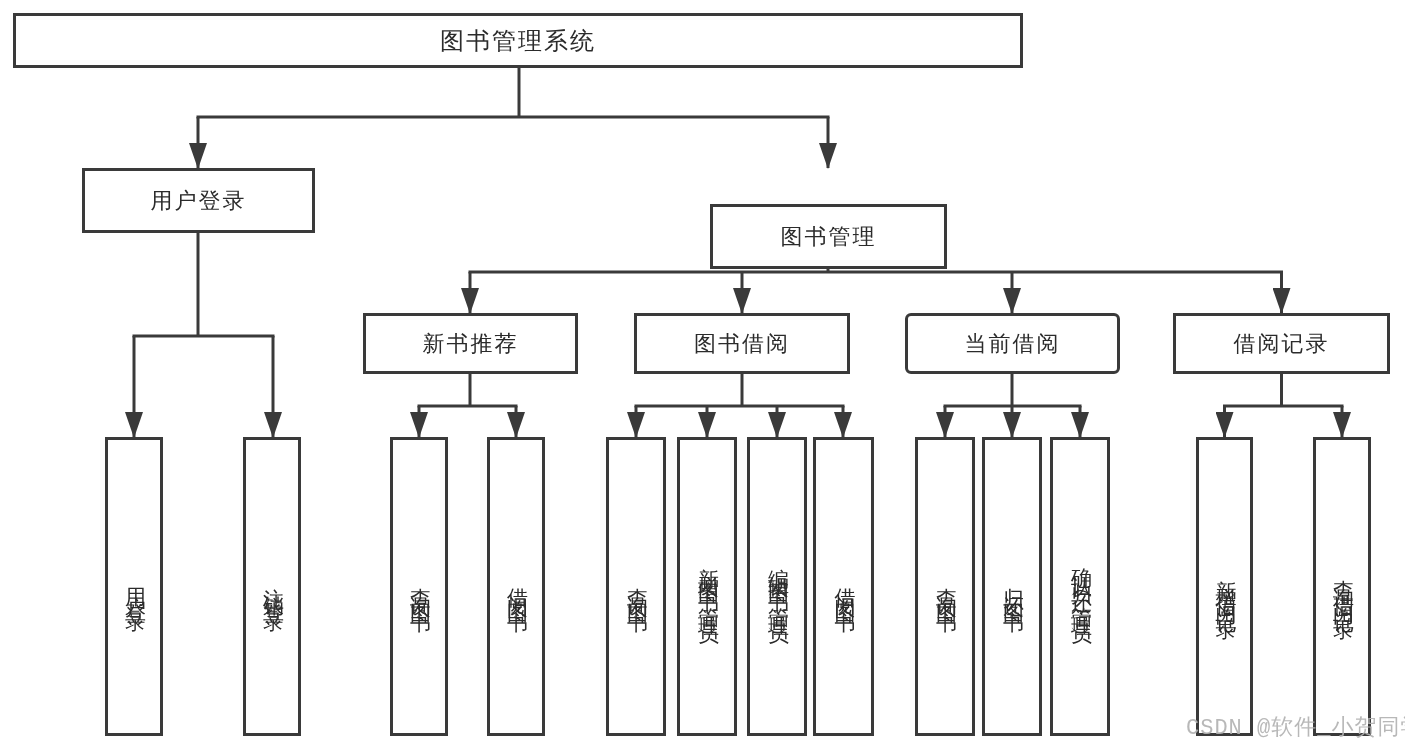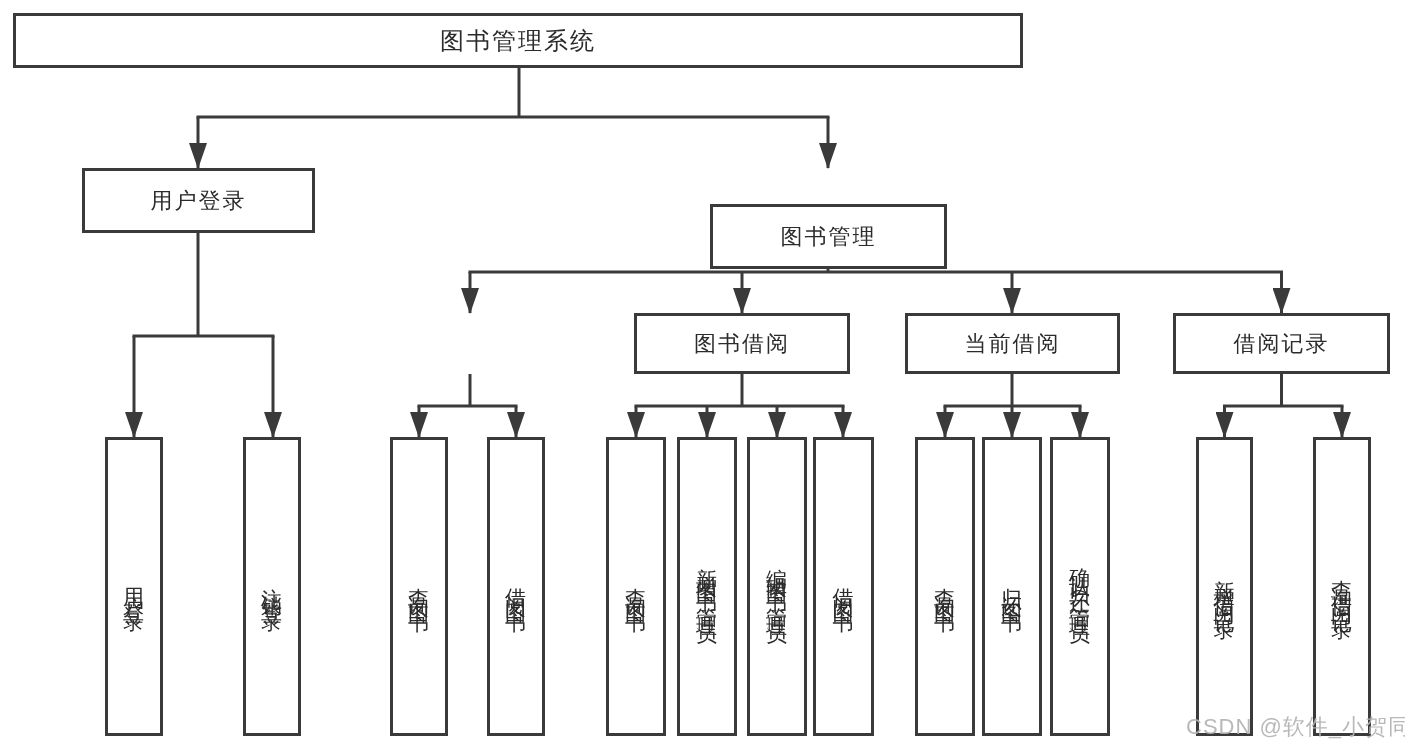--- a/index.html
+++ b/index.html
@@ -4,38 +4,38 @@
 <style>
   :root{
     --line:#3a3a3a;
     --text:#2b2b2b;
     --wm:#b3b3b3;
     --bg:#ffffff;
   }
   html,body{margin:0;padding:0;background:var(--bg);}
   .stage{
     position:relative;width:1405px;height:747px;background:var(--bg);
-    overflow:hidden;font-family:Liberation Sans, sans-serif;color:var(--text);
+    overflow:hidden;font-family:Liberation Mono, monospace;color:var(--text);
   }
   .connectors{position:absolute;left:0;top:0;width:1405px;height:747px;}
   .node{
     position:absolute;box-sizing:border-box;border:3px solid var(--line);
     background:#fff;display:flex;align-items:center;justify-content:center;
     z-index:2;
   }
   .node .lbl{font-size:22px;letter-spacing:2px;white-space:nowrap;}
   #box-root{left:13px;top:13px;width:1010px;height:55px;}
   #box-root .lbl{font-size:24px;}
   
   #box-l2-0{left:82px;top:168px;width:233px;height:65px;}
   #box-l2-1{left:710px;top:168px;width:237px;height:65px;margin-top:36px;}
   
   #box-l3-0{left:363px;top:313px;width:215px;height:61px;}
   #box-l3-1{left:634px;top:313px;width:216px;height:61px;}
-  #box-l3-2{left:905px;top:313px;width:215px;height:61px;}
+  #box-l3-2{left:905px;top:313px;width:215px;height:61px;border-radius:6px;}
   #box-l3-3{left:1173px;top:313px;width:217px;height:61px;}
   
   .leaf{top:437px;height:299px;}
   .leaf .lbl{
     writing-mode:vertical-rl;text-orientation:mixed;
     font-size:21px;letter-spacing:8px;line-height:1;white-space:nowrap;
   }
   #leaf-g1-0{left:105px;width:58px;}
   #leaf-g1-1{left:243px;width:58px;}
   #leaf-g2-0{left:390px;width:58px;}
@@ -114,20 +114,23 @@
     <span class="lbl">图书管理系统</span>
   </div>
 
   <div class="node" id="box-l2-0">
     <span class="lbl">用户登录</span>
   </div>
   <div class="node" id="box-l2-1">
     <span class="lbl">图书管理</span>
   </div>
 
+  <div class="node" id="box-l3-0">
+    <span class="lbl">新书推荐</span>
+  </div>
   <div class="node" id="box-l3-1">
     <span class="lbl">图书借阅</span>
   </div>
   <div class="node" id="box-l3-2">
     <span class="lbl">当前借阅</span>
   </div>
   <div class="node" id="box-l3-3">
     <span class="lbl">借阅记录</span>
   </div>
 

